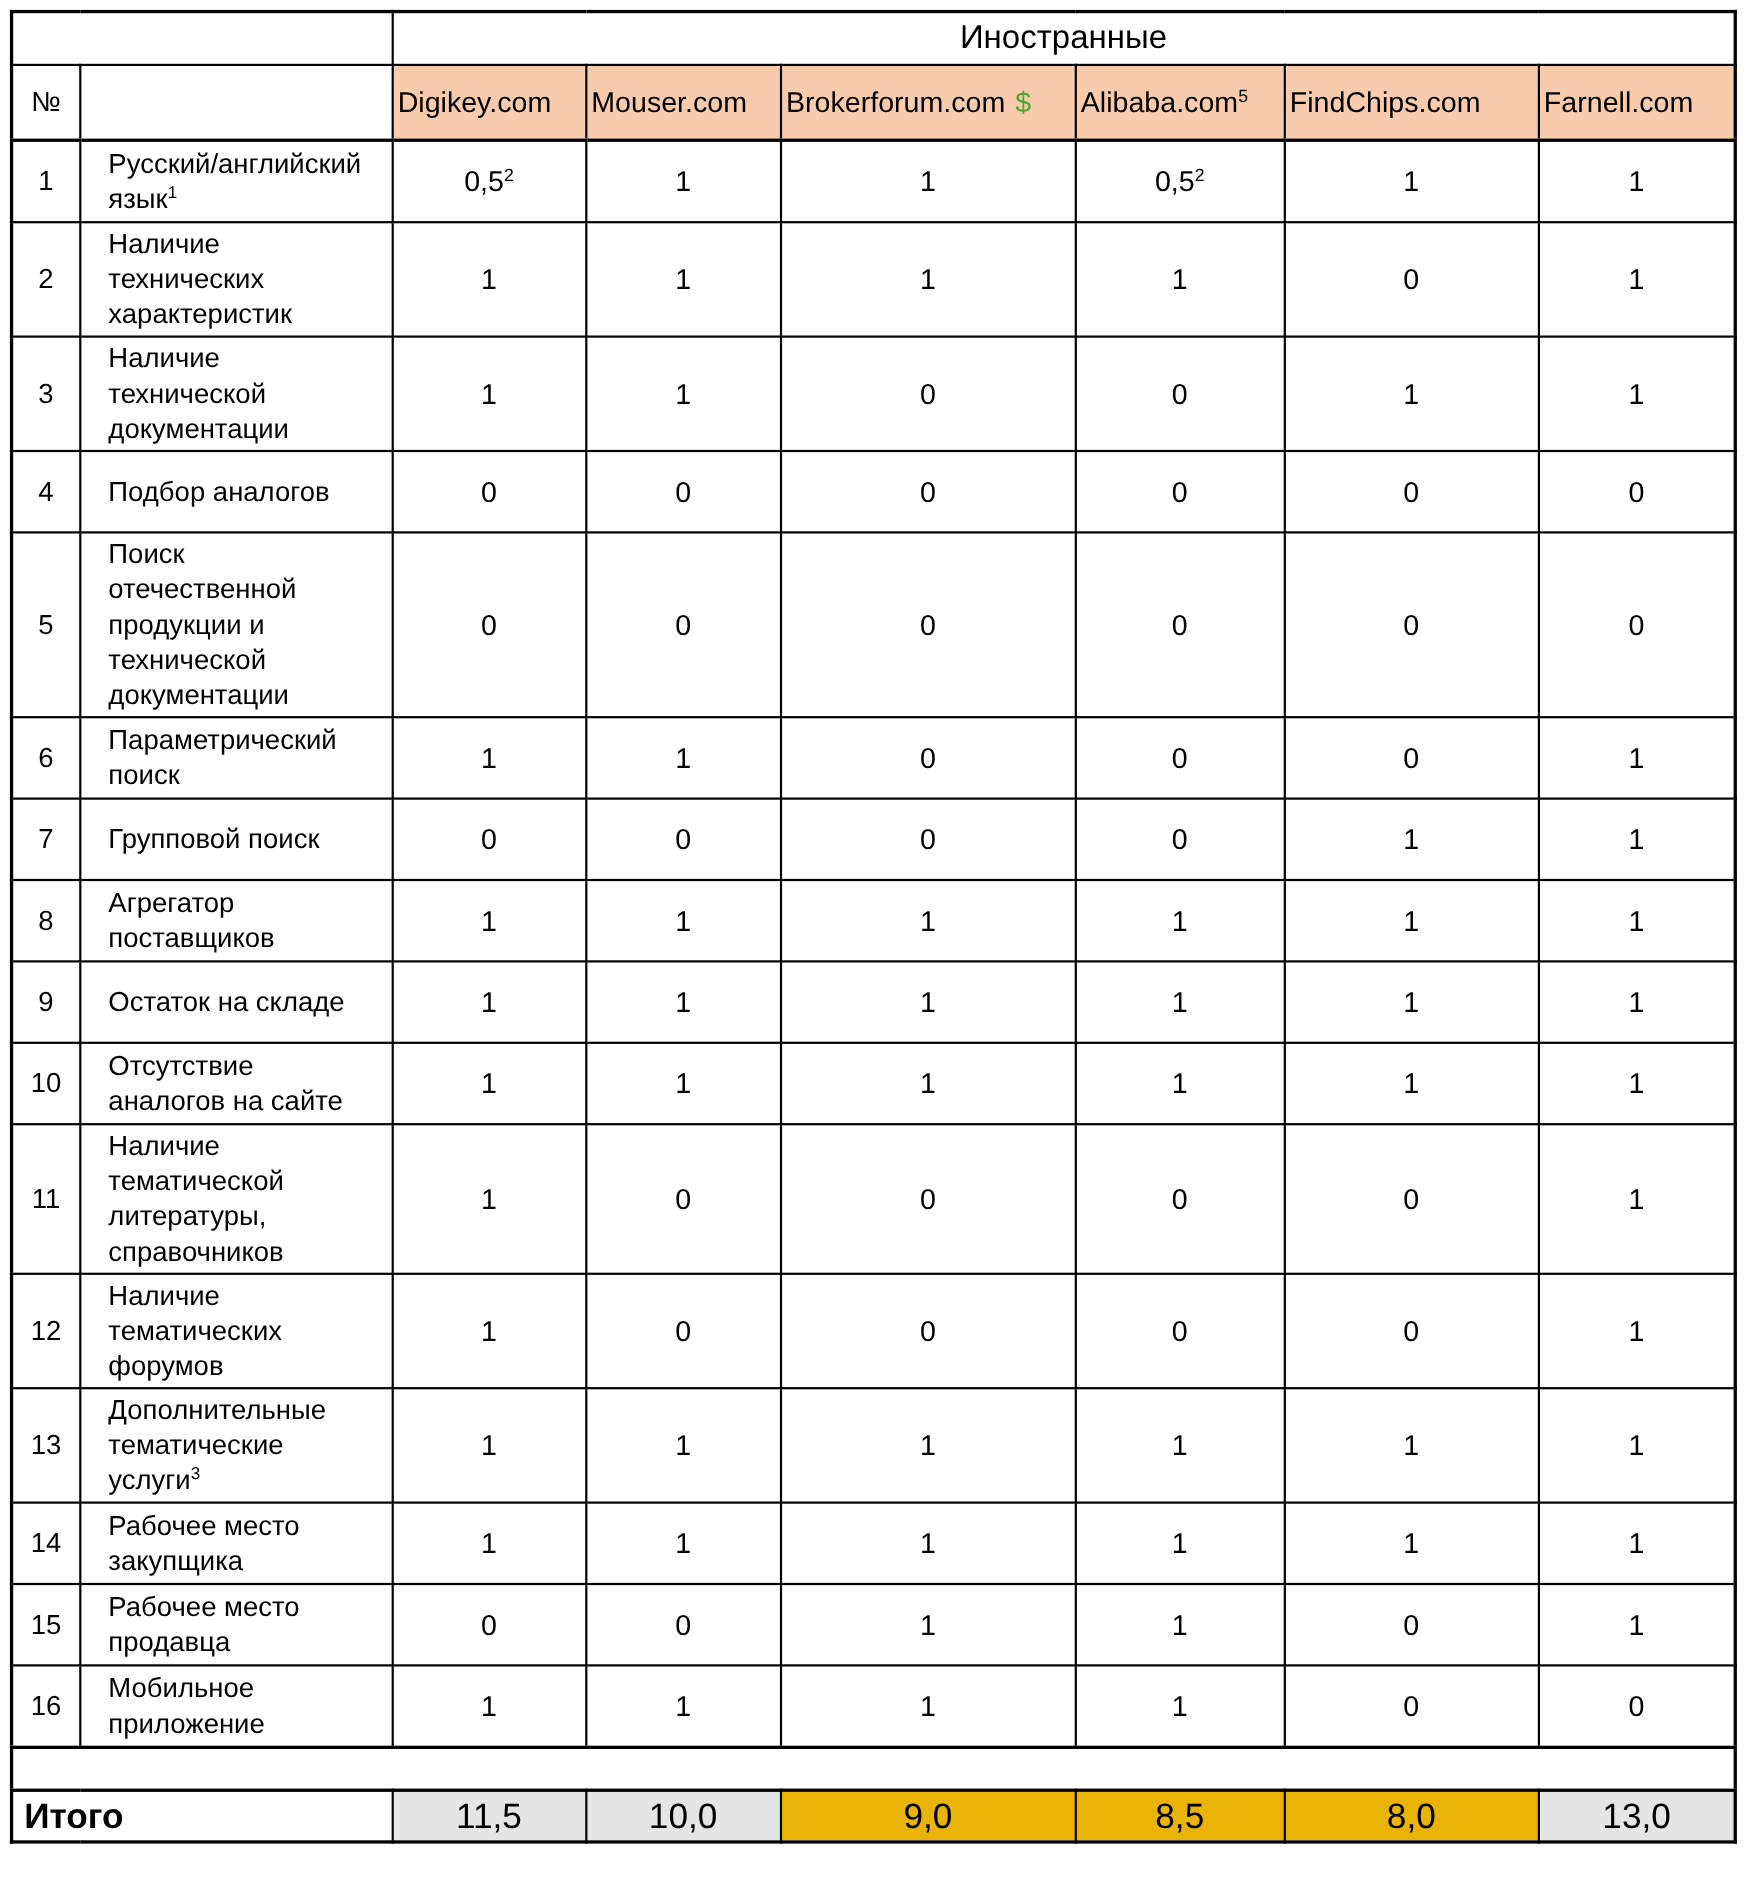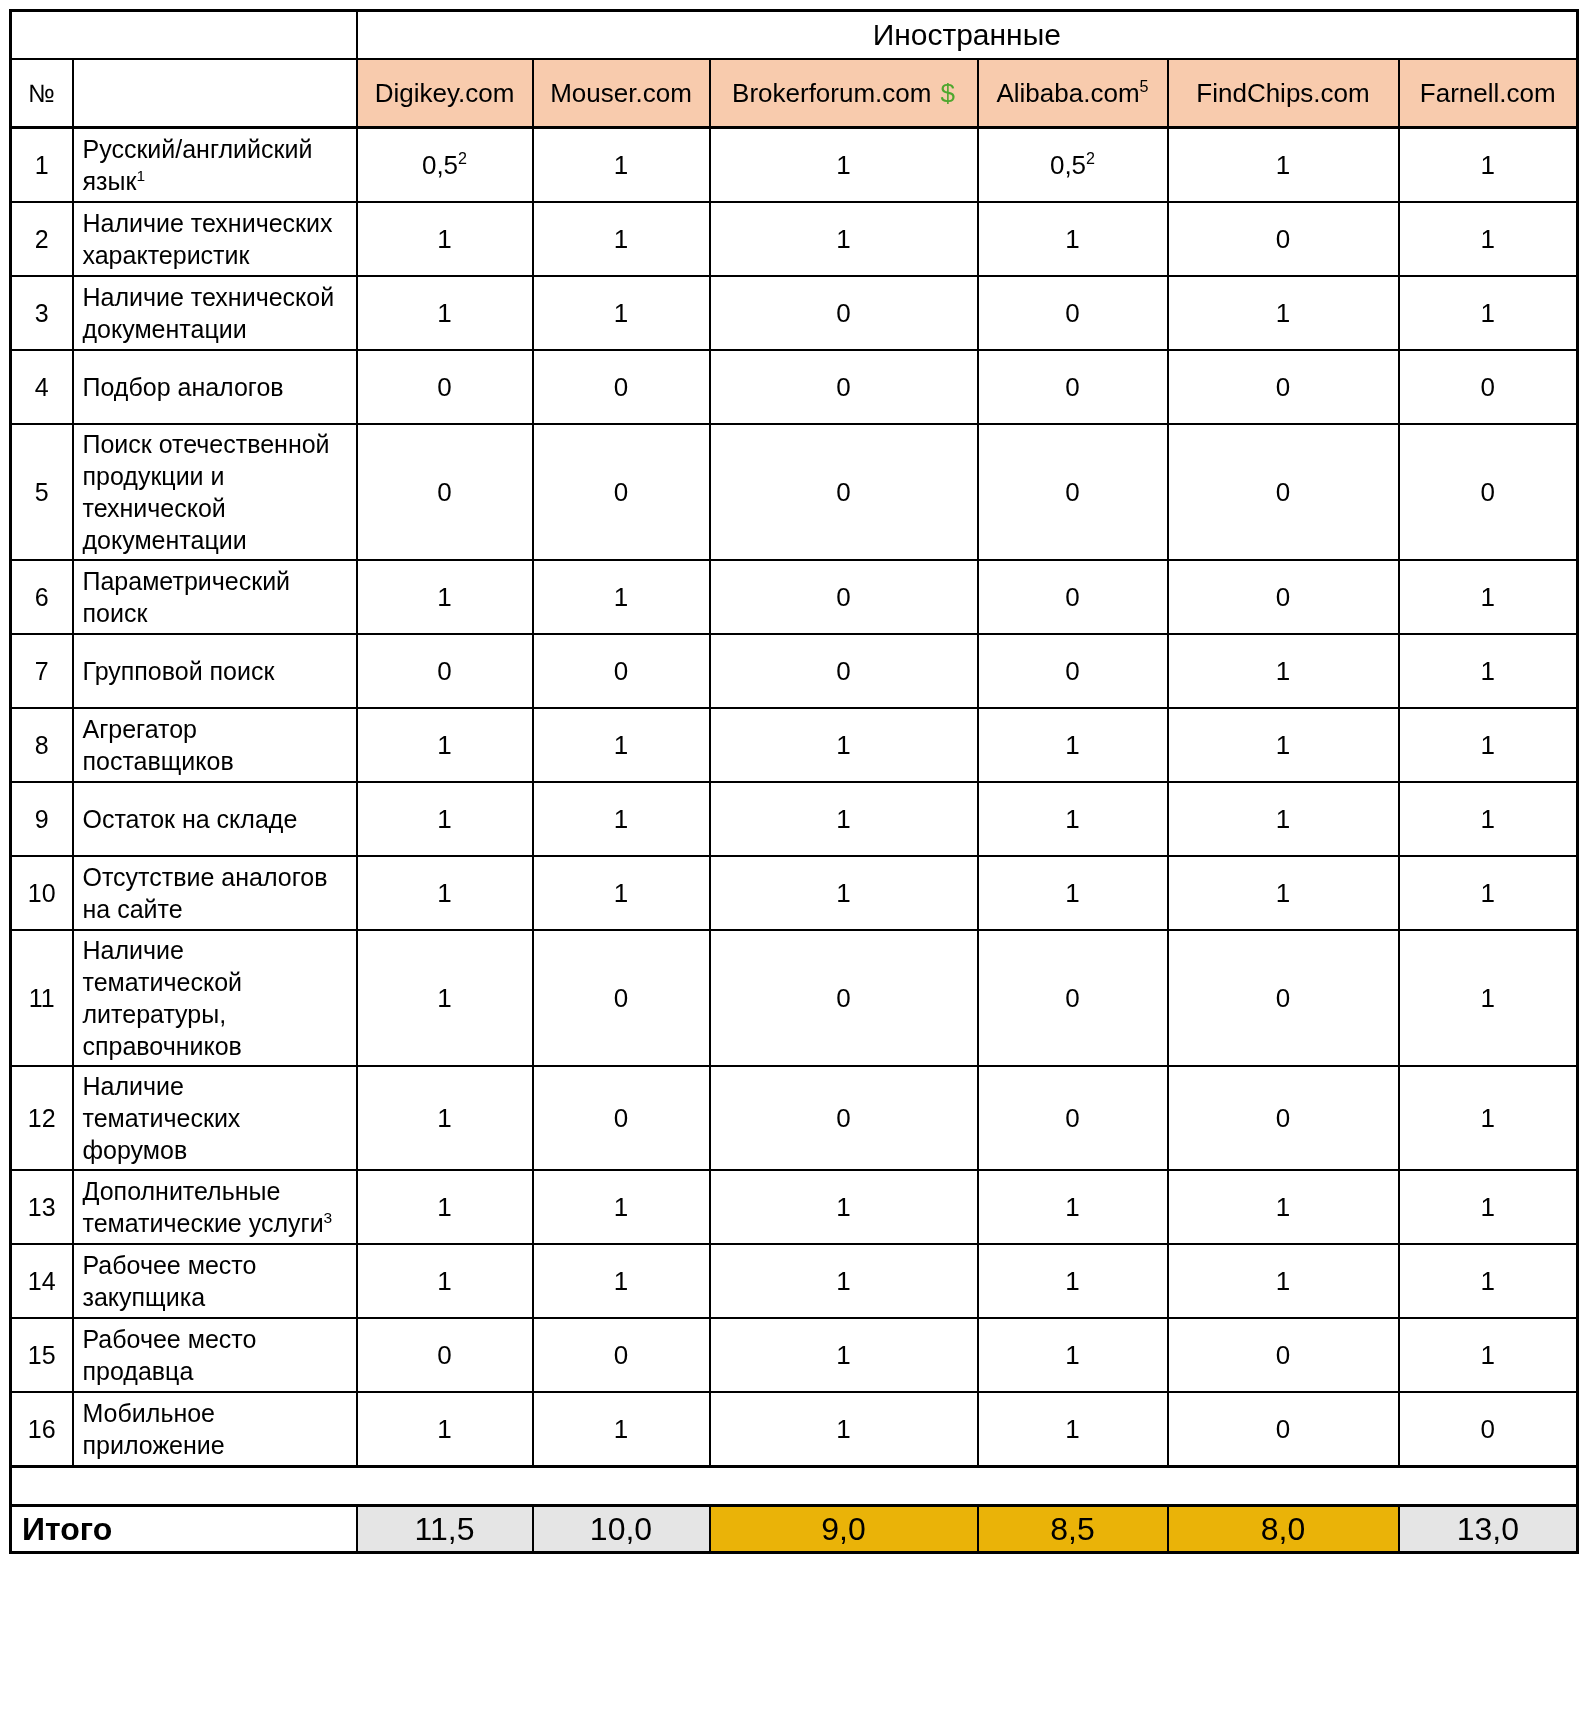--- a/index.html
+++ b/index.html
@@ -26,28 +26,28 @@
   col.c4{width:190px;} col.c5{width:231px;} col.c6{width:179px;}
 
   
   tr.group-row td{ height:42px; }
   td.group-header{
     text-align:center; font-size:30px; padding:2px 4px;
   }
   tr.col-header-row td{ height:62px; border-bottom:3px solid #000; }
   td.num-head{ text-align:center; font-size:25px; }
   td.site-head{
-    background:#F8CBAD; text-align:center; font-size:26px; padding:2px 4px;
+    background:#F8CBAD; text-align:left; font-size:26px; padding:2px 4px;
   }
   .suffix:not(:empty){ margin-left:9px; color:#4EA72E; }
 
   
   tbody td{ height:66px; font-size:25px; }
   td.num{ text-align:center; padding:2px 4px; }
-  td.crit{ text-align:left; padding:3px 9px; line-height:1.28; }
+  td.crit{ text-align:left; padding:3px 25px; line-height:1.28; }
   td.val{ text-align:center; padding:2px 4px; font-size:26px; }
   sup{ font-size:0.62em; vertical-align:super; line-height:0; }
 
   
   tr.spacer td{
     height:34px; border-top:3px solid #000; border-bottom:3px solid #000;
   }
   tr.totals td{ height:40px; border-top:3px solid #000; font-size:32px; }
   td.totals-label{ font-weight:bold; text-align:left; padding:2px 10px; font-size:28px; }
   td.total{ text-align:center; }

